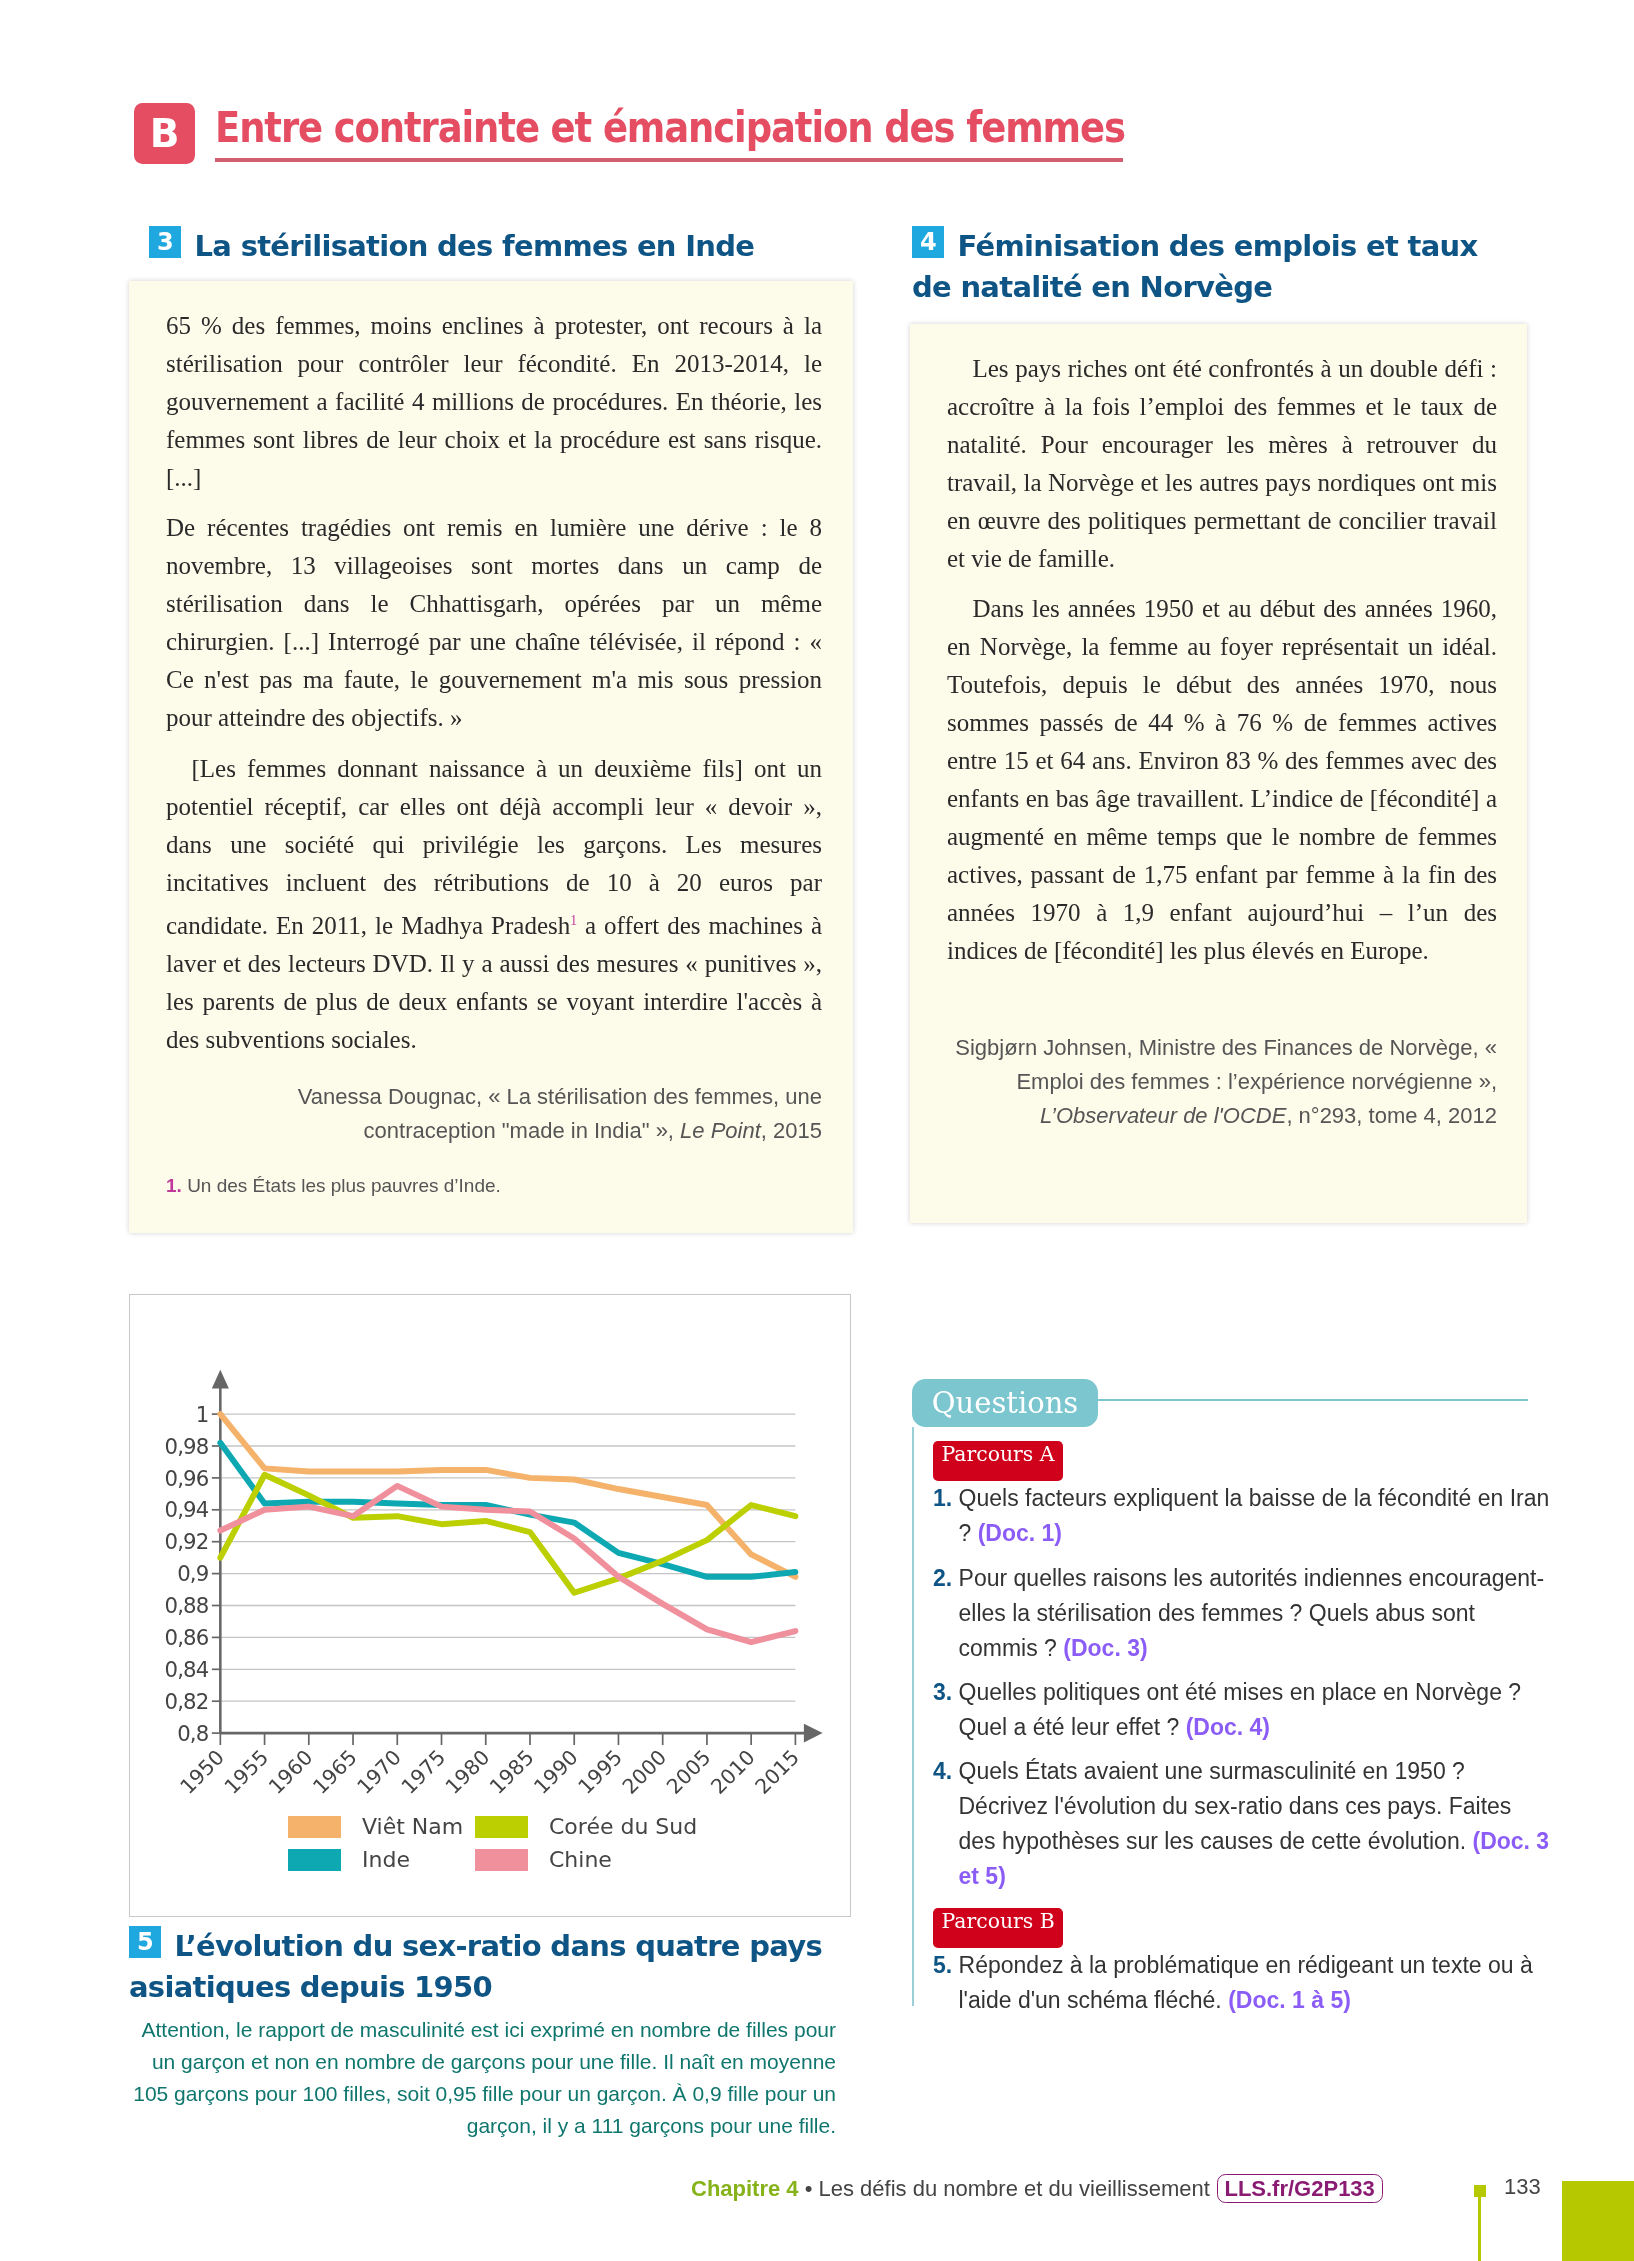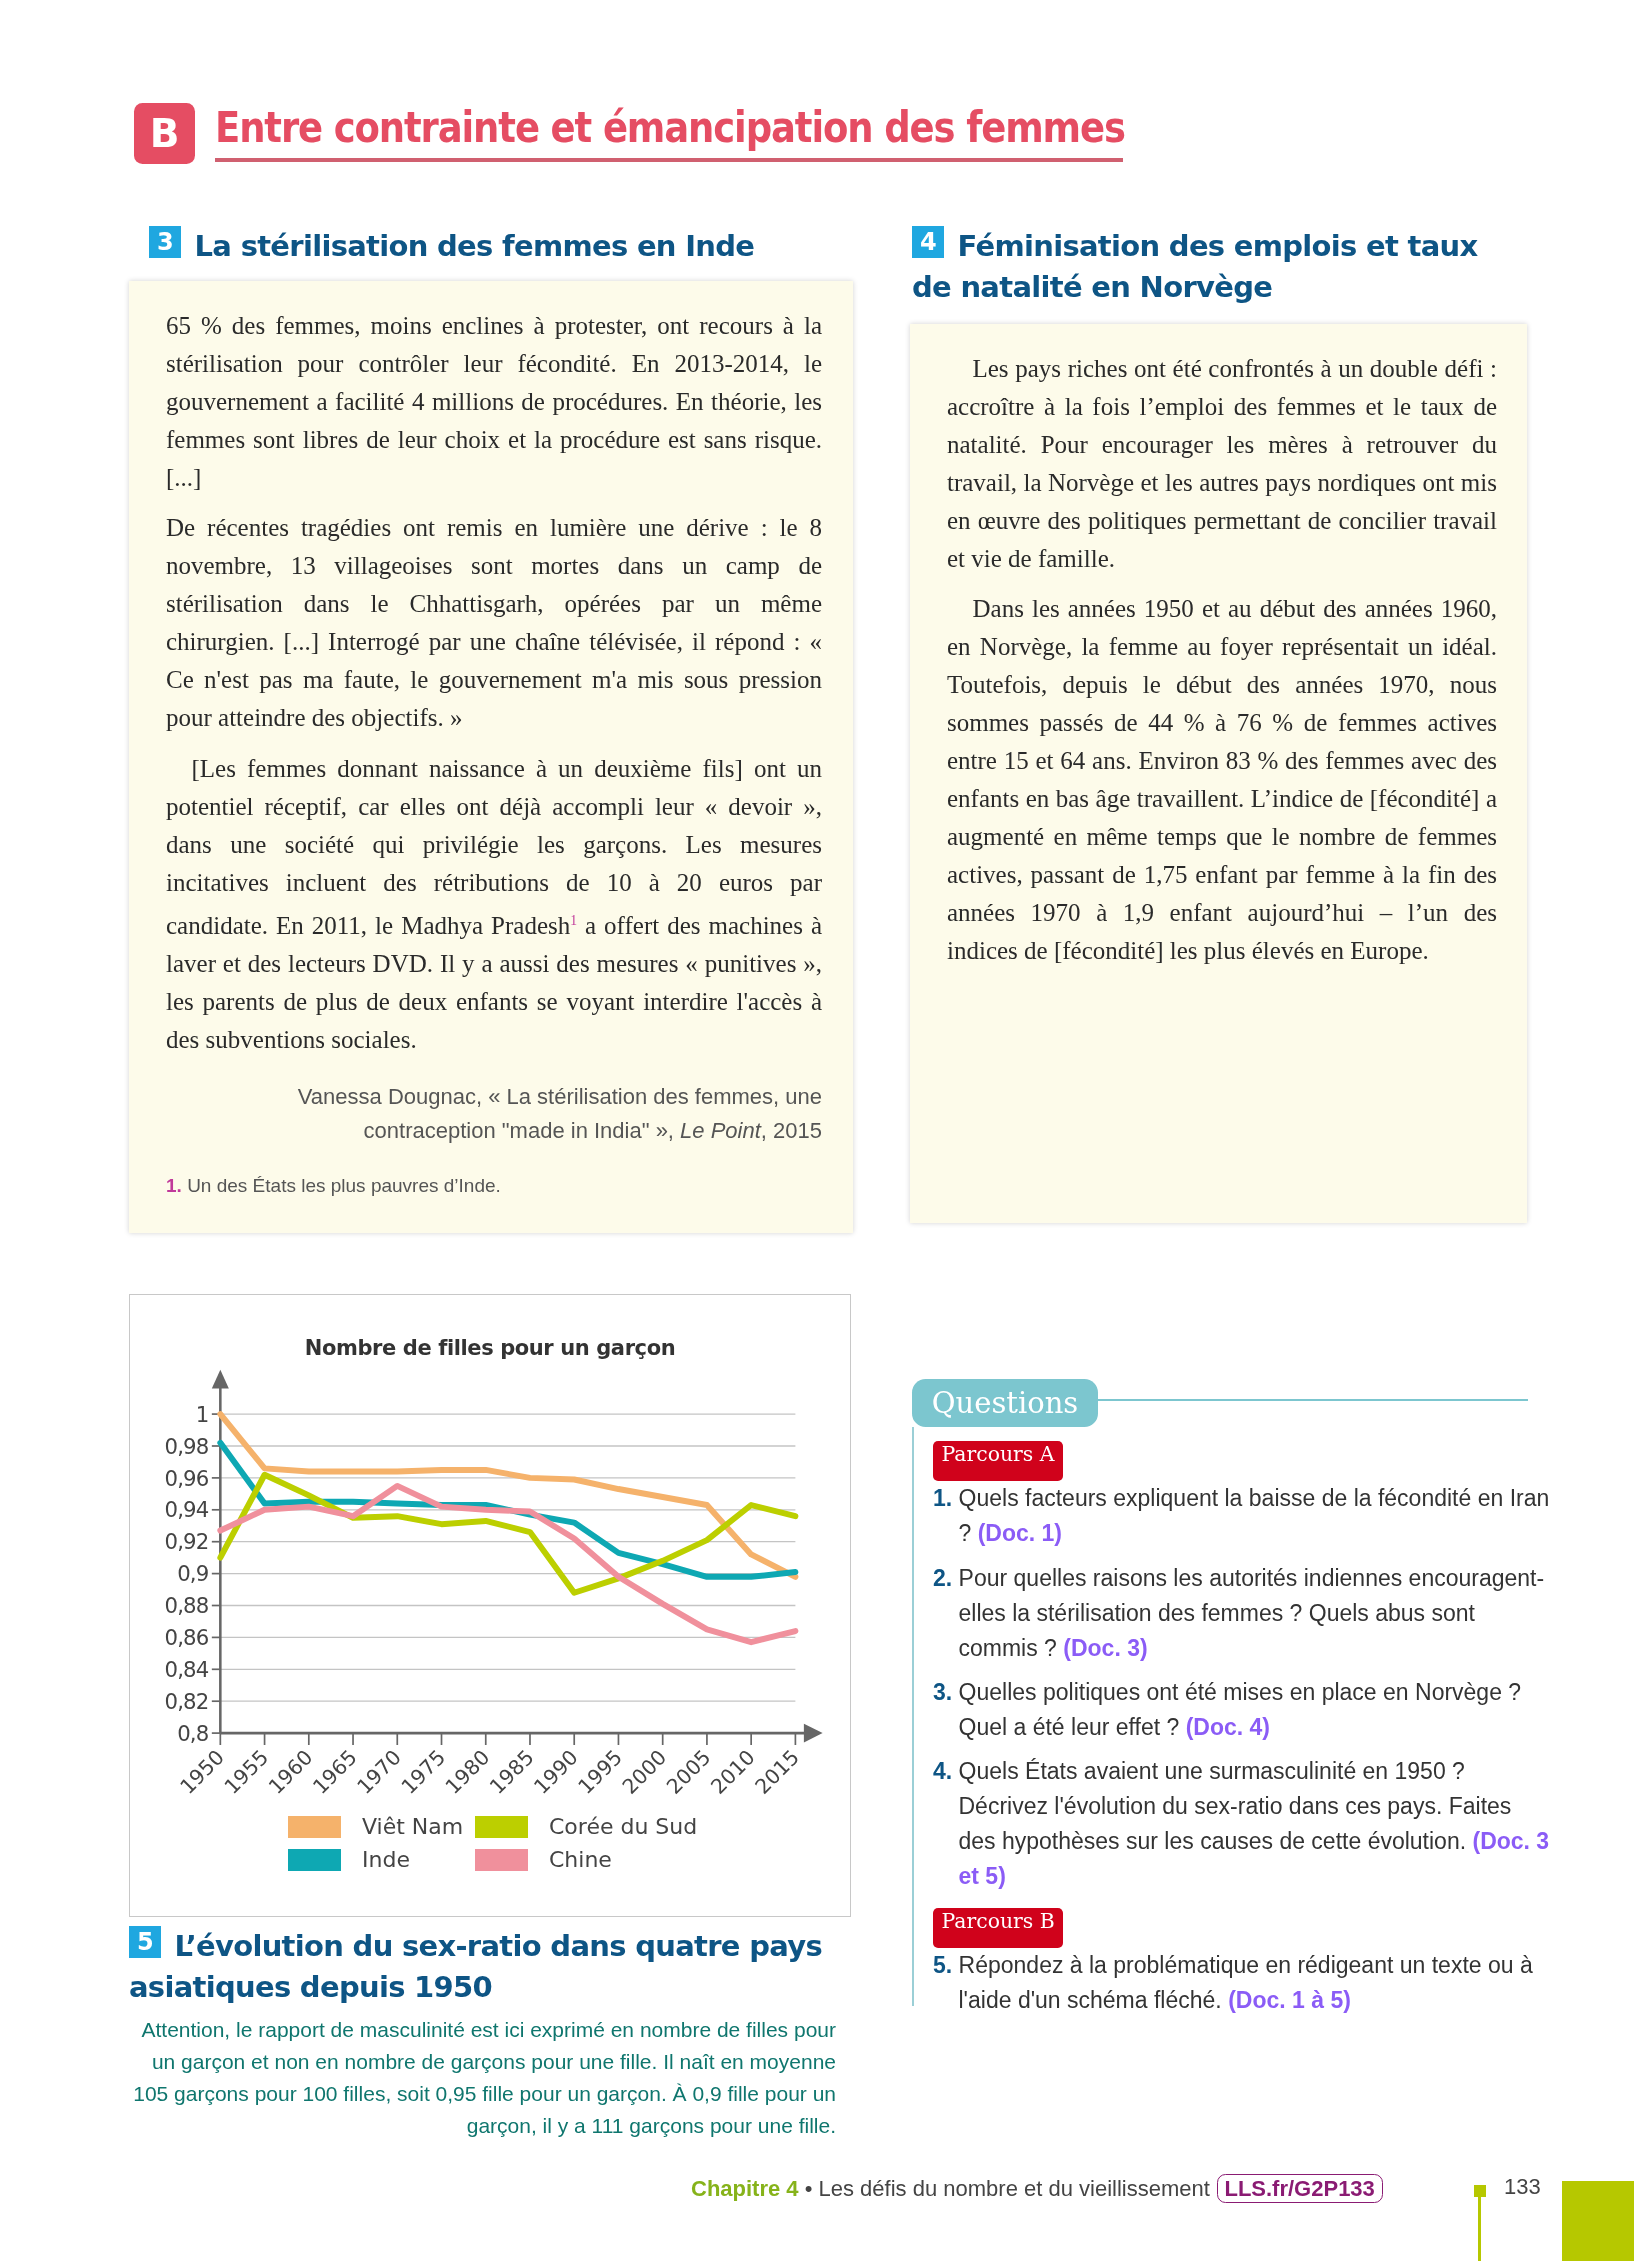--- a/index.html
+++ b/index.html
@@ -80,24 +80,26 @@
 </div>
 
 <div class="abs doc-title" style="left:912px; top:226px; width:613px;">
   <span class="doc-num">4</span><span>Féminisation des emplois et taux de natalité en Norvège</span>
 </div>
 <div class="abs textbox" style="left:910px; top:324px; width:617px; height:899px;">
   <div class="serif" style="position:absolute; left:37px; top:25.5px; width:550px;">
     <p class="indent">Les pays riches ont été confrontés à un double défi : accroître à la fois l’emploi des femmes et le taux de natalité. Pour encourager les mères à retrouver du travail, la Norvège et les autres pays nordiques ont mis en œuvre des politiques permettant de concilier travail et vie de famille.</p>
     <p class="indent">Dans les années 1950 et au début des années 1960, en Norvège, la femme au foyer représentait un idéal. Toutefois, depuis le début des années 1970, nous sommes passés de 44 % à 76 % de femmes actives entre 15 et 64 ans. Environ 83 % des femmes avec des enfants en bas âge travaillent. L’indice de [fécondité] a augmenté en même temps que le nombre de femmes actives, passant de 1,75 enfant par femme à la fin des années 1970 à 1,9 enfant aujourd’hui – l’un des indices de [fécondité] les plus élevés en Europe.</p>
   </div>
+  <div class="source" style="position:absolute; left:37px; top:707px; width:550px;">
+    <span>Sigbjørn Johnsen, Ministre des Finances de Norvège, « Emploi des femmes : l’expérience norvégienne », </span><i>L’Observateur de l'OCDE</i><span>, n°293, tome 4, 2012</span>
+  </div>
 </div>
 
 <div id="chart-box" class="abs">
-  <div id="chart-title">Nombre de filles pour un garçon</div>
   <svg id="chart-svg" width="720" height="621" style="position:absolute; left:0; top:0;" viewBox="0 0 846 730">
       <line x1="96" x2="106" y1="515" y2="515" stroke="#666" stroke-width="2"></line>
       <text x="92" y="524" text-anchor="end" font-size="25" fill="#444" font-family="DejaVu Sans, sans-serif" letter-spacing="-1">0,8</text>
       <line x1="106" x2="782" y1="477.50000000000017" y2="477.50000000000017" stroke="#c4c4c4" stroke-width="1.5"></line>
       <line x1="96" x2="106" y1="477.50000000000017" y2="477.50000000000017" stroke="#666" stroke-width="2"></line>
       <text x="92" y="486.50000000000017" text-anchor="end" font-size="25" fill="#444" font-family="DejaVu Sans, sans-serif" letter-spacing="-1">0,82</text>
       <line x1="106" x2="782" y1="440.0000000000001" y2="440.0000000000001" stroke="#c4c4c4" stroke-width="1.5"></line>
       <line x1="96" x2="106" y1="440.0000000000001" y2="440.0000000000001" stroke="#666" stroke-width="2"></line>
       <text x="92" y="449.0000000000001" text-anchor="end" font-size="25" fill="#444" font-family="DejaVu Sans, sans-serif" letter-spacing="-1">0,84</text>
       <line x1="106" x2="782" y1="402.5000000000001" y2="402.5000000000001" stroke="#c4c4c4" stroke-width="1.5"></line>

